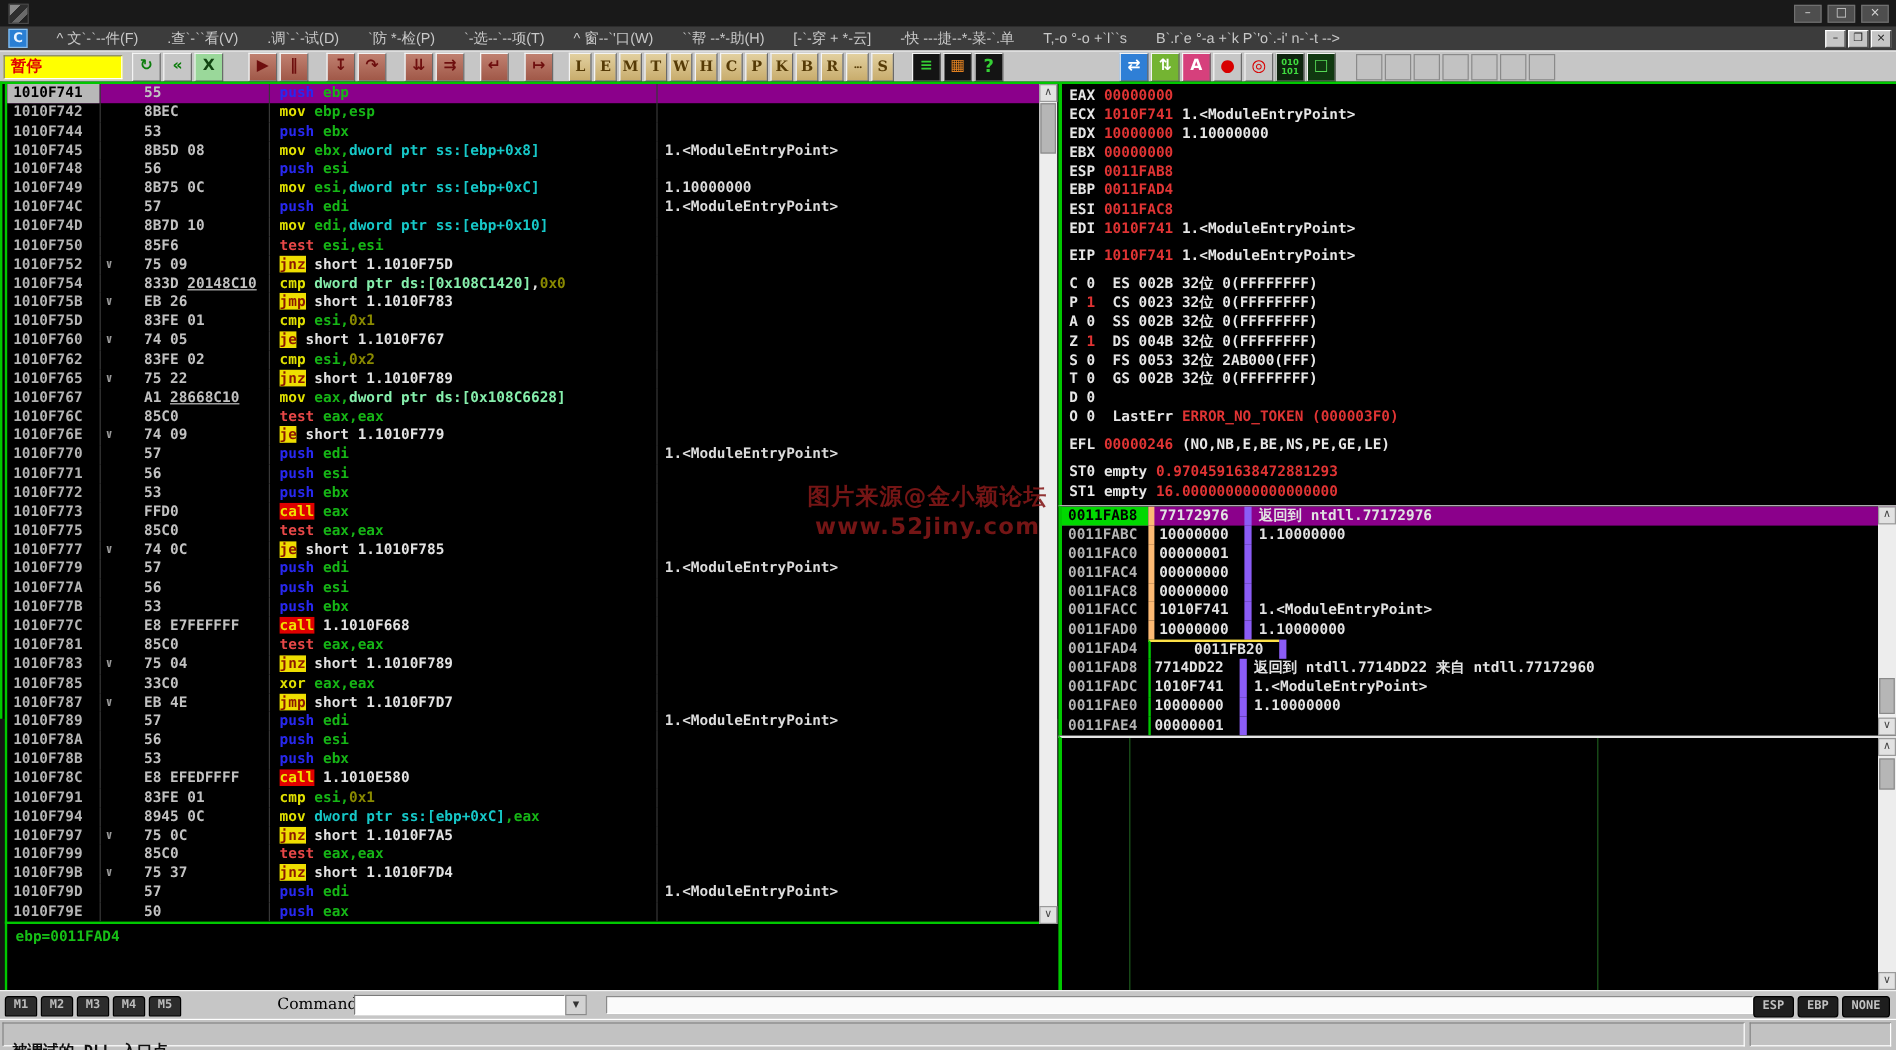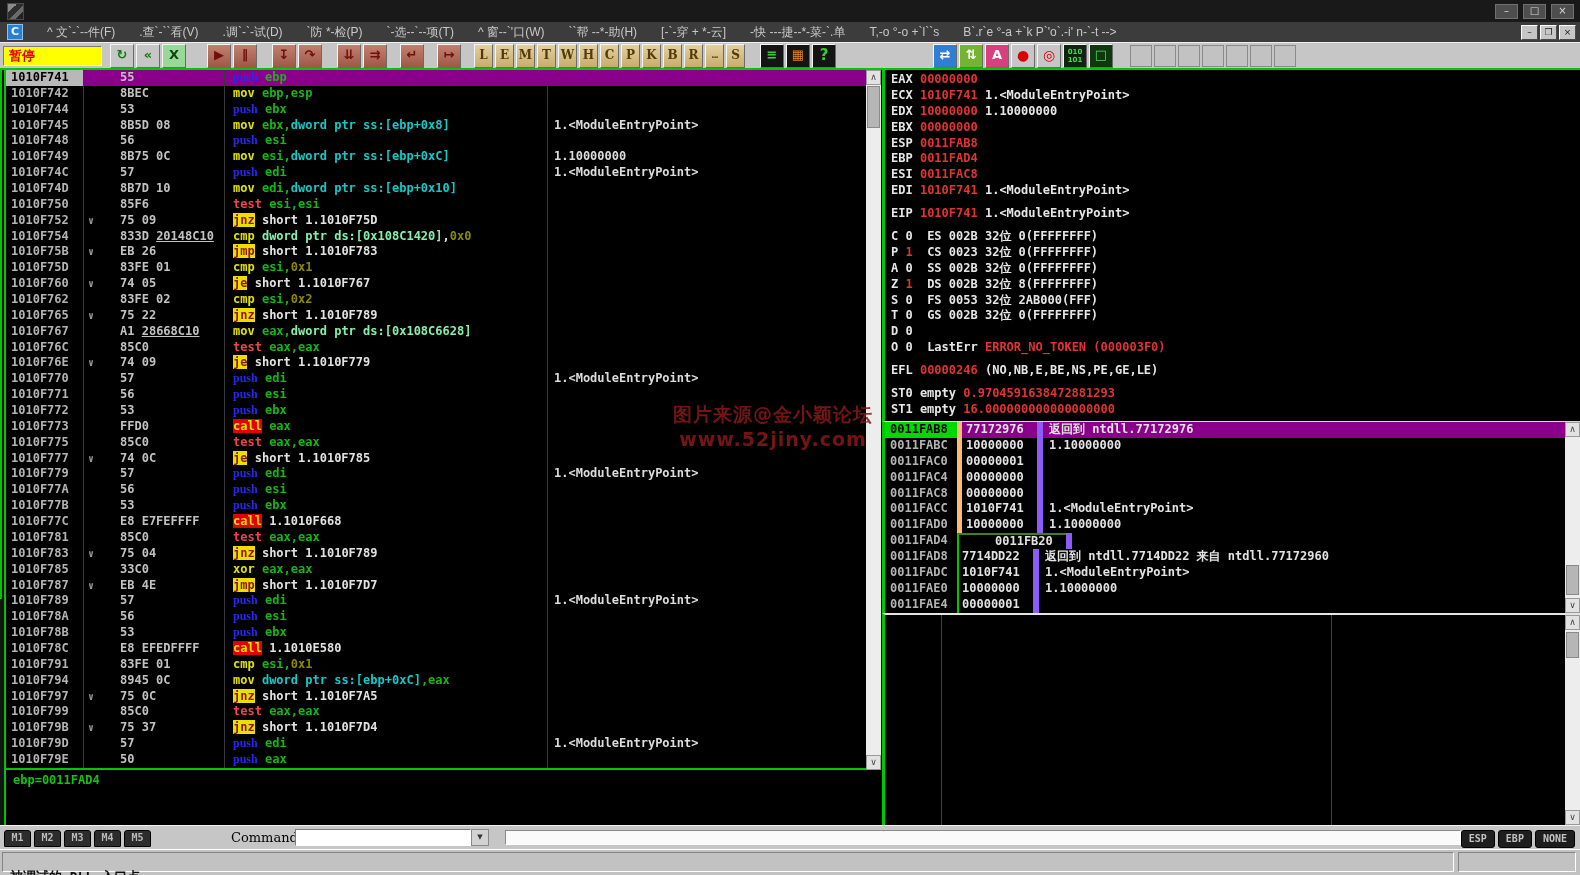--- a/index.html
+++ b/index.html
@@ -55,21 +55,21 @@
           border-bottom:2px solid #00c800;box-sizing:border-box;overflow:hidden;background:#000;}
   .drow{display:flex;height:15.86px;line-height:15.86px;font-size:12px;font-weight:bold;white-space:pre;}
   .c-addr{width:72px;padding-left:5px;color:#b4b4b4;flex:none;}
   .c-arrow{width:26px;border-left:1px solid #383838;color:#9a9a9a;font-size:10px;padding-left:4px;flex:none;}
   .c-hex{width:104px;padding-left:6px;color:#c2c2c2;flex:none;}
   .c-hex u{text-decoration:underline;}
   .c-code{width:314px;border-left:1px solid #383838;padding-left:8px;flex:none;overflow:hidden;}
   .c-cmt{flex:1;border-left:1px solid #383838;padding-left:6px;color:#dcdcdc;overflow:hidden;}
   .drow.sel{background:#8b008b;}
   .drow.sel .c-addr{background:#b8b8b8;color:#000;}
-  .g-p{color:#e2e2e2;} .g-r{color:#16b616;} .g-mm{color:#e2e200;} .g-mb{color:#2828f0;font-family:Liberation Serif, serif;}
+  .g-p{color:#e2e2e2;} .g-r{color:#16b616;} .g-mm{color:#e2e200;} .g-mb{color:#2828f0;}
   .g-mt{color:#e84848;} .g-ms{color:#16c8c8;} .g-md{color:#86efac;} .g-k{color:#8a8a00;}
   .g-hj{background:#eede00;color:#8c1800;}
   .g-hc{background:#e00000;color:#f0e000;}
   
   .vsb{position:absolute;width:15px;background:#ededed;}
   .sb-btn{position:absolute;left:0;width:15px;height:15px;background:#e2e2e2;border:1px solid #9a9a9a;
           box-sizing:border-box;color:#444;font:9px/13px "DejaVu Sans",sans-serif;text-align:center;}
   .sb-thumb{position:absolute;left:1px;width:13px;background:#b6b6b6;border:1px solid #8a8a8a;box-sizing:border-box;}
   
   .infopane{position:absolute;left:2px;top:700px;width:880px;height:55px;background:#000;
@@ -84,21 +84,21 @@
   .rw{color:#e6e6e6;} .rv{color:#e03434;}
   .stack{position:absolute;left:0;top:351px;width:100%;height:192px;background:#000;
          border-left:3px solid #00c800;border-top:1px solid #d8d8d8;box-sizing:border-box;overflow:hidden;}
   .srow{display:flex;height:15.9px;line-height:15.9px;font-size:12px;font-weight:bold;white-space:pre;}
   .s-addr{width:67px;padding-left:5px;color:#b4b4b4;flex:none;}
   .s-val{width:71px;border-left:5px solid #fdba74;padding-left:4px;color:#e2e2e2;flex:none;}
   .s-cmt{flex:1;border-left:6px solid #8b5cf6;padding-left:6px;color:#e2e2e2;overflow:hidden;}
   .srow.sel{background:#8b008b;}
   .srow.sel .s-addr{background:#00d800;color:#000;}
   .srow.br-line .s-val,.srow.br-corner .s-val{border-left:2px solid #00c800;padding-left:3px;}
-  .srow.br-corner .s-val{box-shadow:inset 0 2px 0 -0px #00c800;box-shadow:none;border-top:2px solid #4d7c0f;height:13.9px;line-height:13.9px;padding-left:36px;}
+  .srow.br-corner .s-val{box-shadow:inset 0 2px 0 -0px #00c800;box-shadow:none;border-top:2px solid #fde047;height:13.9px;line-height:13.9px;padding-left:36px;}
   .dump{position:absolute;left:0;top:543px;width:100%;height:212px;background:#000;
         border-top:2px solid #e4e4e4;border-left:3px solid #00c800;box-sizing:border-box;}
   .dump-line{position:absolute;top:0;bottom:0;width:1px;background:#1d5a1d;}
   
   .cmdbar{position:absolute;left:0;top:825px;width:100%;height:24px;background:#c6c6c6;border-top:1px solid #f2f2f2;}
   .m-tabs{position:absolute;left:4px;top:4px;display:flex;gap:3px;}
   .m-tab{width:25px;height:15px;background:#2c2c2c;border:1px solid #000;border-radius:3px 3px 1px 1px;
          color:#bcbcbc;font:bold 10px/14px "DejaVu Sans Mono",monospace;text-align:center;}
   .cmd-label{position:absolute;left:231px;top:5px;color:#000;font:13px/14px "DejaVu Serif",serif;}
   .cmd-combo{position:absolute;left:295px;top:3px;width:176px;height:17px;background:#fff;box-sizing:border-box;
@@ -275,21 +275,21 @@
             <div class="rrow"><span class="rw">ESP </span><span class="rv">0011FAB8</span></div>
             <div class="rrow"><span class="rw">EBP </span><span class="rv">0011FAD4</span></div>
             <div class="rrow"><span class="rw">ESI </span><span class="rv">0011FAC8</span></div>
             <div class="rrow"><span class="rw">EDI </span><span class="rv">1010F741</span><span class="rw"> 1.&lt;ModuleEntryPoint&gt;</span></div>
             <div class="rgap"></div>
             <div class="rrow"><span class="rw">EIP </span><span class="rv">1010F741</span><span class="rw"> 1.&lt;ModuleEntryPoint&gt;</span></div>
             <div class="rgap"></div>
             <div class="rrow"><span class="rw">C </span><span class="rw">0</span><span class="rw">  ES 002B 32位 0(FFFFFFFF)</span></div>
             <div class="rrow"><span class="rw">P </span><span class="rv">1</span><span class="rw">  CS 0023 32位 0(FFFFFFFF)</span></div>
             <div class="rrow"><span class="rw">A </span><span class="rw">0</span><span class="rw">  SS 002B 32位 0(FFFFFFFF)</span></div>
-            <div class="rrow"><span class="rw">Z </span><span class="rv">1</span><span class="rw">  DS 002B 32位 8(FFFFFFFF)</span></div>
+            <div class="rrow"><span class="rw">Z </span><span class="rv">1</span><span class="rw">  DS 004B 32位 0(FFFFFFFF)</span></div>
             <div class="rrow"><span class="rw">S </span><span class="rw">0</span><span class="rw">  FS 0053 32位 2AB000(FFF)</span></div>
             <div class="rrow"><span class="rw">T </span><span class="rw">0</span><span class="rw">  GS 002B 32位 0(FFFFFFFF)</span></div>
             <div class="rrow"><span class="rw">D </span><span class="rw">0</span></div>
             <div class="rrow"><span class="rw">O </span><span class="rw">0</span><span class="rw">  LastErr </span><span class="rv">ERROR_NO_TOKEN (000003F0)</span></div>
             <div class="rgap"></div>
             <div class="rrow"><span class="rw">EFL </span><span class="rv">00000246</span><span class="rw"> (NO,NB,E,BE,NS,PE,GE,LE)</span></div>
             <div class="rgap"></div>
             <div class="rrow"><span class="rw">ST0 empty </span><span class="rv">0.9704591638472881293</span></div>
             <div class="rrow"><span class="rw">ST1 empty </span><span class="rv">16.000000000000000000</span></div>
           </div>

